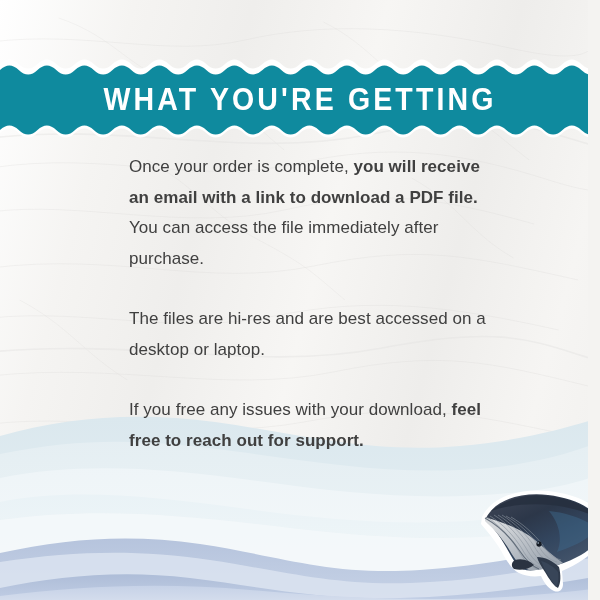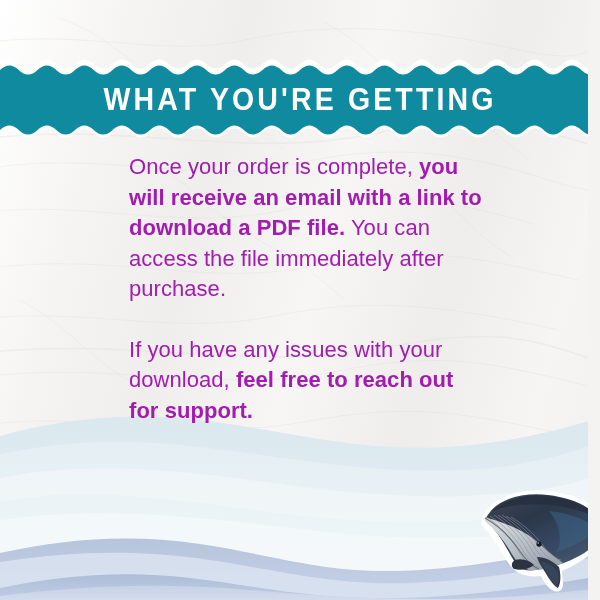--- a/index.html
+++ b/index.html
@@ -87,22 +87,22 @@
     height: 113px;
   }
   .whale svg { display:block; width:128px; height:113px; }
 
   
   .body-copy {
     position: absolute;
     left: 129px;
     top: 152px;
     width: 360px;
-    color: #a21caf;
-    font-size: 22px;
+    color: #404040;
+    font-size: 17px;
     line-height: 30.5px;
     letter-spacing: .05px;
     -webkit-font-smoothing: antialiased;
   }
   .body-copy p {
     margin: 0 0 30px 0;
   }
   .body-copy p:last-child { margin-bottom: 0; }
   .body-copy b { font-weight: bold; }
 </style>
@@ -287,17 +287,20 @@
       <path d="M64,74 C 71,76 77,80 81,85 C 82,92 81,97 79,100
                C 76,96 71,88 67,81 Z" fill="#3c4a5e" opacity="0.7"></path>
     </svg>
   </div>
 
   <div class="body-copy">
     <p>
       <span>Once your order is complete, </span><b>you will receive an email with a link to download a PDF file.</b><span> You can access the file immediately after purchase.</span>
     </p>
     <p>
-      <span>If you have any issues with your download, </span><b>feel free to reach out for support.</b>
+      <span>The files are hi-res and are best accessed on a desktop or laptop.</span>
     </p>
+    <p>
+      <span>If you free any issues with your download, </span><b>feel free to reach out for support.</b>
+    </p>
   </div>
 
 </div>
 
 </body></html>

